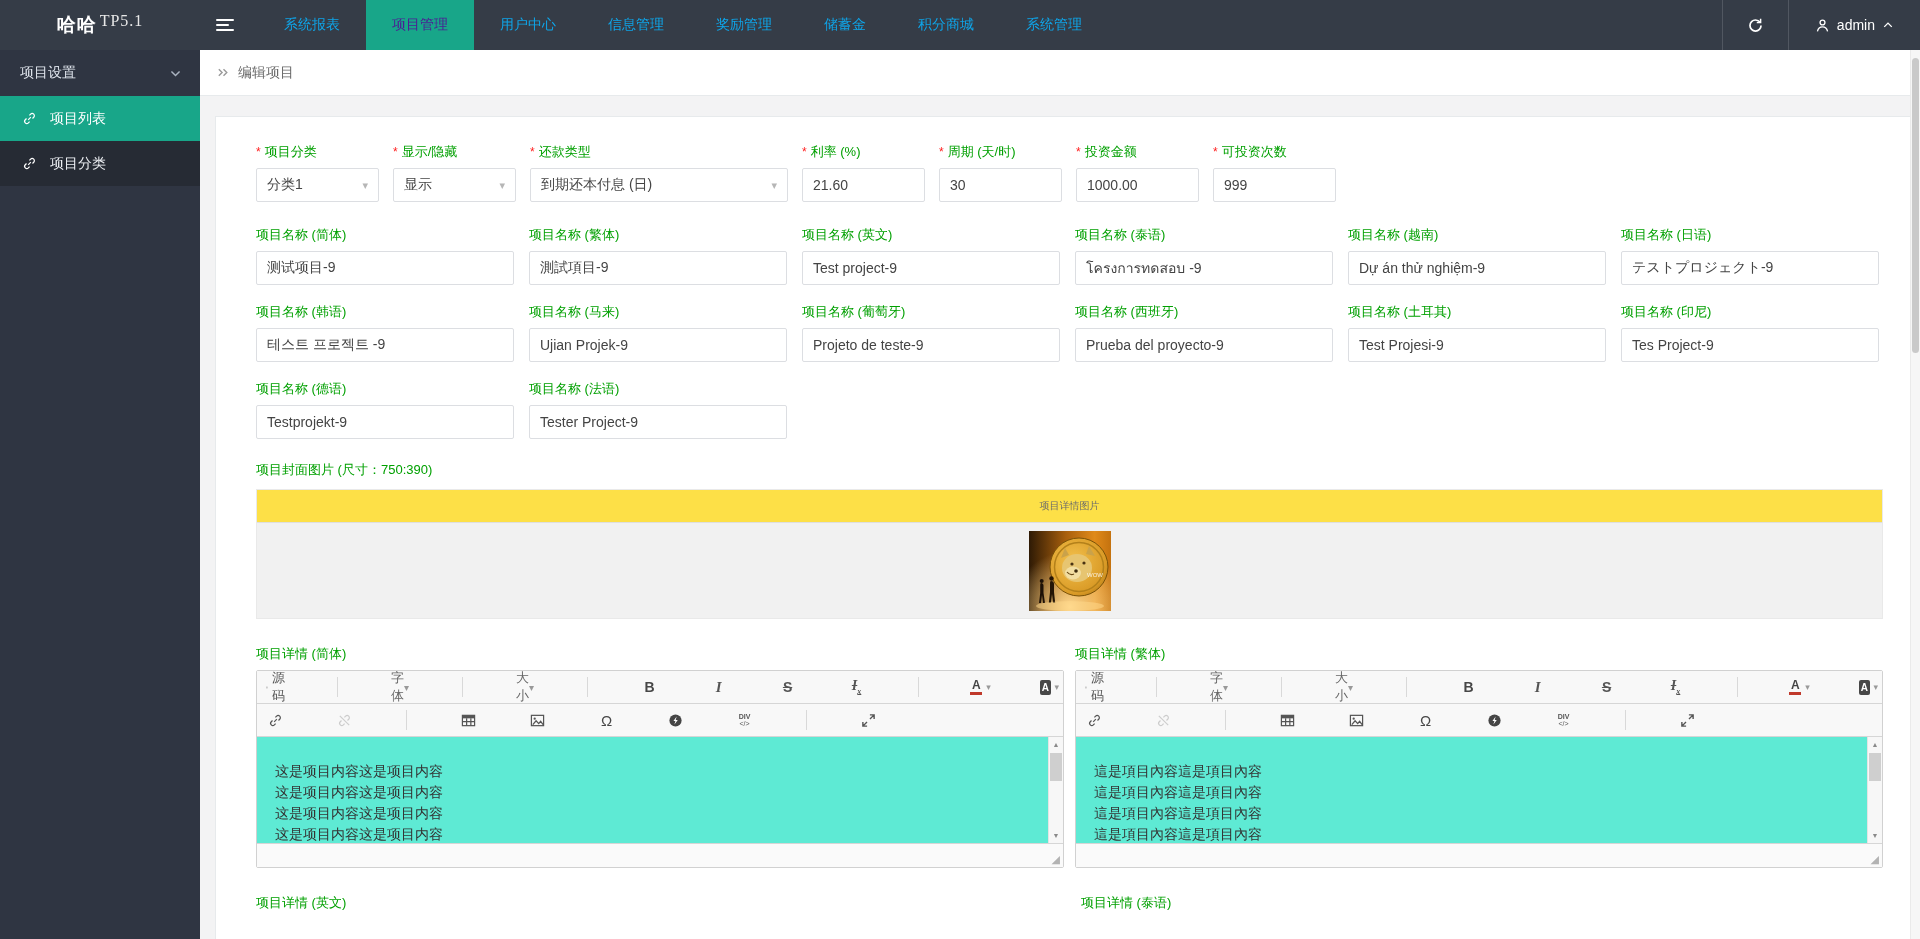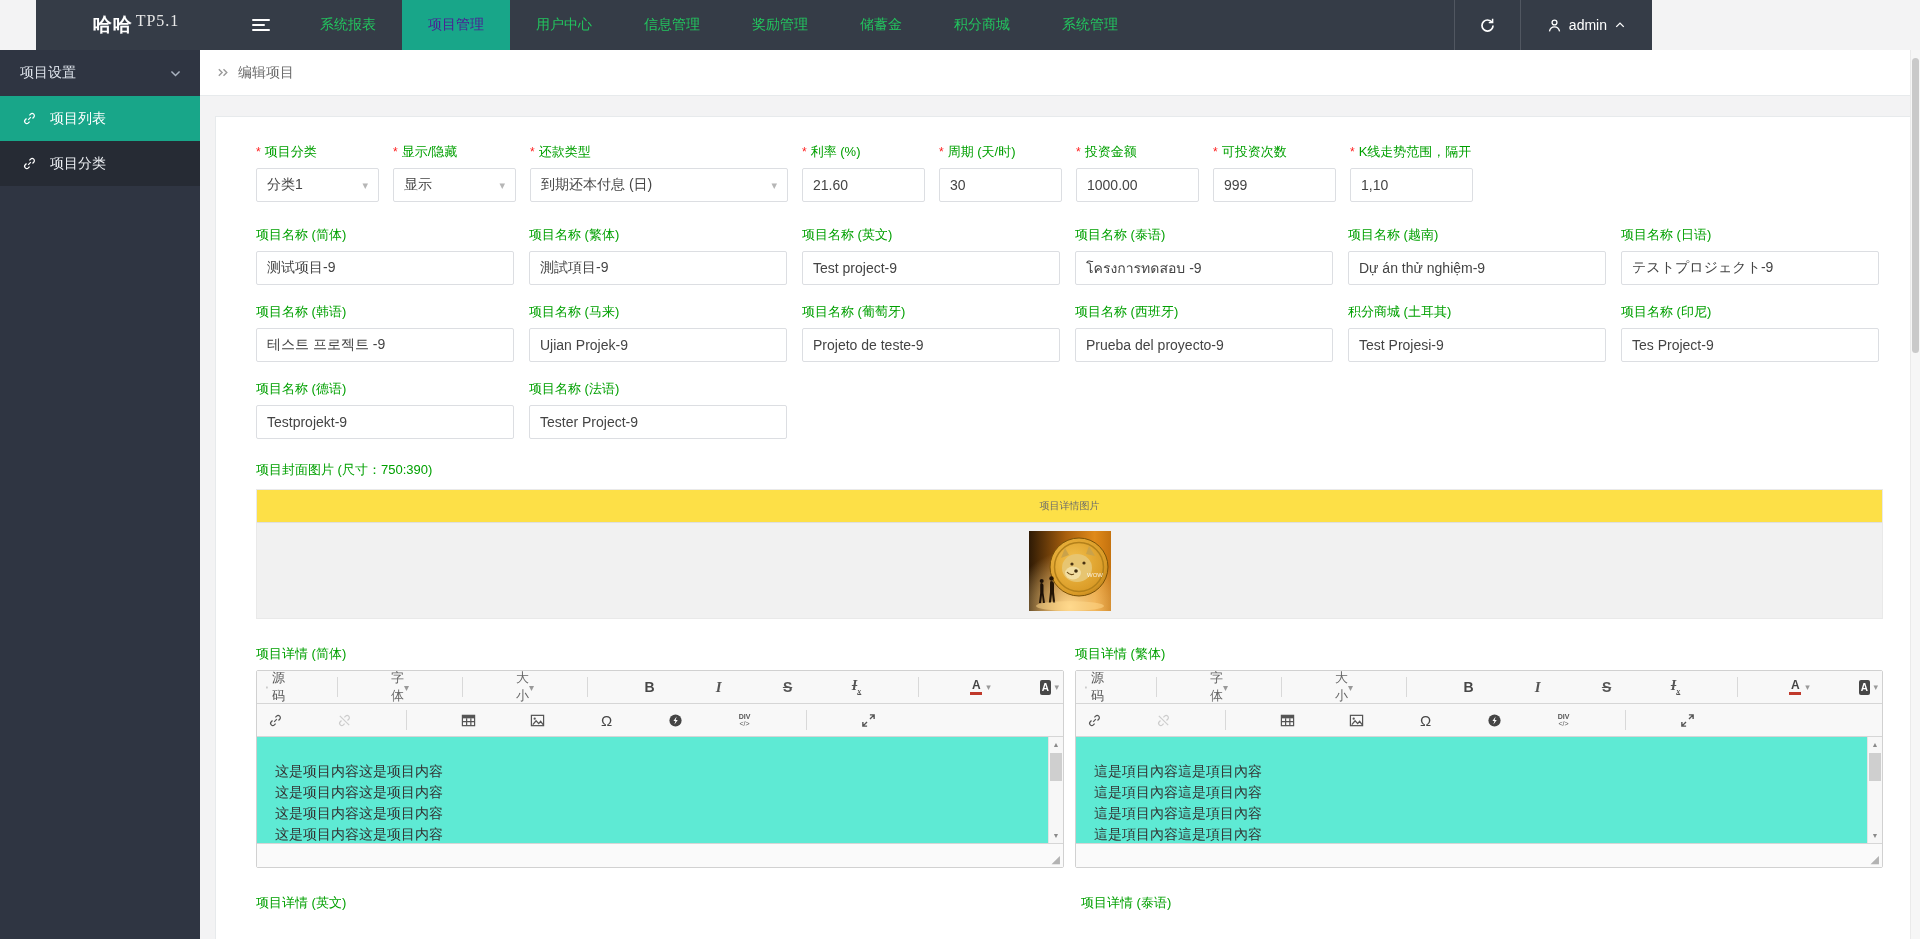--- a/index.html
+++ b/index.html
@@ -1,31 +1,31 @@
 <!DOCTYPE html>
 <html><head>
 <meta charset="utf-8">
 <style>
   * { margin:0; padding:0; box-sizing:border-box; }
   html,body { width:1920px; height:939px; overflow:hidden; background:#f3f3f4;
     font-family:"Liberation Sans","DejaVu Sans",sans-serif; }
 
   
-  .navbar { position:absolute; left:0; top:0; width:1616px; height:50px;
-    background:#353c47; display:flex; align-items:stretch; z-index:30;margin-left:36px; }
+  .navbar { position:absolute; left:0; top:0; width:1920px; height:50px;
+    background:#353c47; display:flex; align-items:stretch; z-index:30; }
   .brand { width:200px; display:flex; align-items:center; justify-content:center;
     color:#fff; font-size:19px; font-weight:bold; letter-spacing:1px; }
   .brand sup { font-size:16px; font-weight:normal; color:#e8e8e8; margin-left:3px; transform:translateY(-4px);font-family:Liberation Serif, serif; }
   .hamburger { width:50px; display:flex; flex-direction:column; align-items:center;
     justify-content:center; gap:3px; cursor:pointer; margin-right:8px; }
   .hamburger i { display:block; height:2px; background:#fff; border-radius:1px; }
   .hamburger i:nth-child(1){width:18px;} .hamburger i:nth-child(2){width:13px; align-self:flex-start; margin-left:16px;}
   .hamburger i:nth-child(3){width:18px;}
   .nav-menu { display:flex; align-items:stretch; }
-  .nav-item { display:flex; align-items:center; padding:0 26px; color:#22c55e;
+  .nav-item { display:flex; align-items:center; padding:0 26px; color:#0ea5e9;
     font-size:14px; cursor:pointer; }
   .nav-item.active { background:#18a689; color:#4c1d95; }
   .nav-right { margin-left:auto; display:flex; align-items:stretch; }
   .nav-divider { width:1px; background:rgba(255,255,255,.14); }
   .nav-iconbtn { display:flex; align-items:center; padding:0 24px; cursor:pointer; }
   .nav-user { display:flex; align-items:center; gap:7px; padding:0 26px; color:#fff;
     font-size:14px; cursor:pointer; }
 
   
   .sidebar { position:absolute; left:0; top:50px; width:200px; bottom:0;
@@ -217,35 +217,34 @@
           <div class="flabel"><span class="star">*</span><span>还款类型</span></div>
           <div class="ctl-select">
             <span>到期还本付息 (日)</span>
             <span class="caret">▾</span>
           </div>
         </div>
         <div class="field"><div class="flabel"><span class="star">*</span><span>利率 (%)</span></div><input class="ctl-input" value="21.60" style=""></div>
         <div class="field"><div class="flabel"><span class="star">*</span><span>周期 (天/时)</span></div><input class="ctl-input" value="30" style=""></div>
         <div class="field"><div class="flabel"><span class="star">*</span><span>投资金额</span></div><input class="ctl-input" value="1000.00" style=""></div>
         <div class="field"><div class="flabel"><span class="star">*</span><span>可投资次数</span></div><input class="ctl-input" value="999" style=""></div>
-        <div class="field"><div class="flabel"><span class="star">*</span><span>K线走势范围，隔开</span></div><input class="ctl-input" value="1,10" style=""></div>
       </div>
 
     <div class="names" id="names">
         <div class="field"><div class="flabel"><span>项目名称 (简体)</span></div><input class="ctl-input" value="测试项目-9" style=""></div>
         <div class="field"><div class="flabel"><span>项目名称 (繁体)</span></div><input class="ctl-input" value="測試項目-9" style=""></div>
         <div class="field"><div class="flabel"><span>项目名称 (英文)</span></div><input class="ctl-input" value="Test project-9" style=""></div>
         <div class="field"><div class="flabel"><span>项目名称 (泰语)</span></div><input class="ctl-input" value="โครงการทดสอบ -9" style=""></div>
         <div class="field"><div class="flabel"><span>项目名称 (越南)</span></div><input class="ctl-input" value="Dự án thử nghiệm-9" style=""></div>
         <div class="field"><div class="flabel"><span>项目名称 (日语)</span></div><input class="ctl-input" value="テストプロジェクト-9" style=""></div>
         <div class="field"><div class="flabel"><span>项目名称 (韩语)</span></div><input class="ctl-input" value="테스트 프로젝트 -9" style=""></div>
         <div class="field"><div class="flabel"><span>项目名称 (马来)</span></div><input class="ctl-input" value="Ujian Projek-9" style=""></div>
         <div class="field"><div class="flabel"><span>项目名称 (葡萄牙)</span></div><input class="ctl-input" value="Projeto de teste-9" style=""></div>
         <div class="field"><div class="flabel"><span>项目名称 (西班牙)</span></div><input class="ctl-input" value="Prueba del proyecto-9" style=""></div>
-        <div class="field"><div class="flabel"><span>积分商城 (土耳其)</span></div><input class="ctl-input" value="Test Projesi-9" style=""></div>
+        <div class="field"><div class="flabel"><span>项目名称 (土耳其)</span></div><input class="ctl-input" value="Test Projesi-9" style=""></div>
         <div class="field"><div class="flabel"><span>项目名称 (印尼)</span></div><input class="ctl-input" value="Tes Project-9" style=""></div>
         <div class="field"><div class="flabel"><span>项目名称 (德语)</span></div><input class="ctl-input" value="Testprojekt-9" style=""></div>
         <div class="field"><div class="flabel"><span>项目名称 (法语)</span></div><input class="ctl-input" value="Tester Project-9" style=""></div>
       </div>
 
     <div class="flabel cover-label">
       <span>项目封面图片 (尺寸：750:390)</span>
     </div>
 
     <div class="upload-box">

